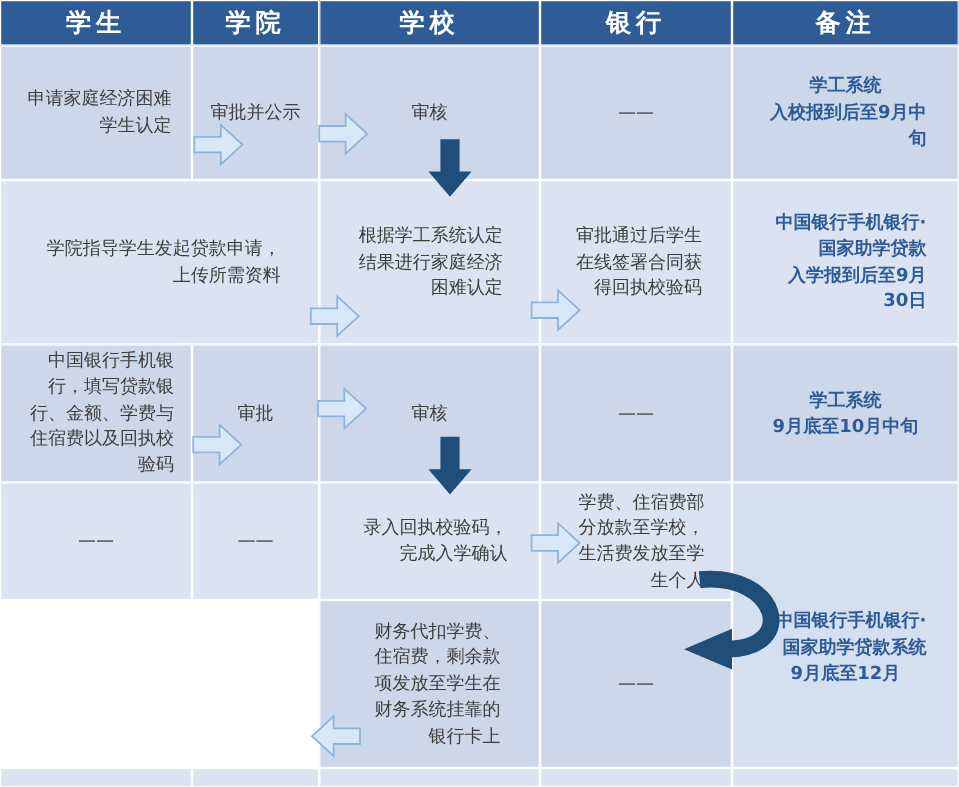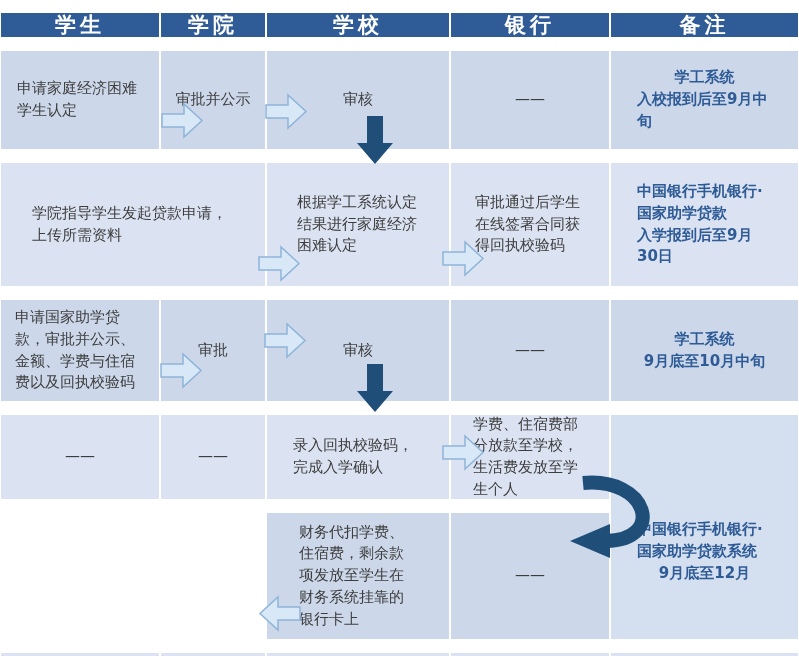--- a/index.html
+++ b/index.html
@@ -4,22 +4,22 @@
 <style>
   * { margin:0; padding:0; box-sizing:border-box; }
   html,body { width:799px; height:656px; overflow:hidden; background:#fff;
     font-family:"DejaVu Sans","Liberation Sans",sans-serif; }
   .canvas { position:relative; width:799px; height:656px; background:#fff; }
   .grid { display:grid; width:799px; height:656px;
     grid-template-columns:160px 106px 184px 160px 189px;
     grid-template-rows:38px 112px 137px 115px 98px 140px 16px; }
   .cell { border:1.5px solid var(--grid-line,#fff);
     display:flex; flex-direction:column; align-items:center; justify-content:center;
-    text-align:left; font-size:15px; line-height:1.45; color:var(--body-text,#3d3d3d);
-    padding:2px 8px;margin-top:12px; }
+    text-align:right; font-size:15px; line-height:1.45; color:var(--body-text,#3d3d3d);
+    padding:2px 8px; }
   .header { background:var(--header-bg,#2f5b96); color:var(--header-text,#fff);
     font-weight:bold; font-size:21px; letter-spacing:4px; }
   .odd  { background:var(--row-odd,#ccd8ea); }
   .even { background:var(--row-even,#dbe3f2); }
   .note { color:var(--note-text,#2e5b96); font-weight:bold; padding:2px 26px; }
   .note-merged { background:var(--note-merged-bg,#d4dfef); justify-content:flex-start;
     padding-top:104px; }
   .overlay { position:absolute; left:0; top:0; pointer-events:none; }
   .arrow-light { fill:var(--arrow-light-fill,#d9e8f7); stroke:var(--arrow-light-stroke,#8fb4d9); stroke-width:1.5; }
   .arrow-dark  { fill:var(--arrow-dark,#1f4e79); }
@@ -47,21 +47,21 @@
     </div>
 
     <div class="cell even" style="grid-area:3/1/4/3;padding:2px 31px">学院指导学生发起贷款申请，上传所需资料</div>
     <div class="cell even" style="grid-area:3/3;padding:2px 30px">根据学工系统认定结果进行家庭经济困难认定</div>
     <div class="cell even" style="grid-area:3/4;padding:18px 24px">审批通过后学生在线签署合同获得回执校验码</div>
     <div class="cell even note" style="grid-area:3/5">
       <div>中国银行手机银行·国家助学贷款</div>
       <div>入学报到后至9月30日</div>
     </div>
 
-    <div class="cell odd" style="grid-area:4/1;padding:2px 14px">申请国家助学贷款，审批并公示、金额、学费与住宿费以及回执校验码</div>
+    <div class="cell odd" style="grid-area:4/1;padding:2px 14px">中国银行手机银行，填写贷款银行、金额、学费与住宿费以及回执校验码</div>
     <div class="cell odd" style="grid-area:4/2">审批</div>
     <div class="cell odd" style="grid-area:4/3">审核</div>
     <div class="cell odd" style="grid-area:4/4">——</div>
     <div class="cell odd note" style="grid-area:4/5">
       <div>学工系统</div>
       <div>9月底至10月中旬</div>
     </div>
 
     <div class="cell even" style="grid-area:5/1">——</div>
     <div class="cell even" style="grid-area:5/2">——</div>

